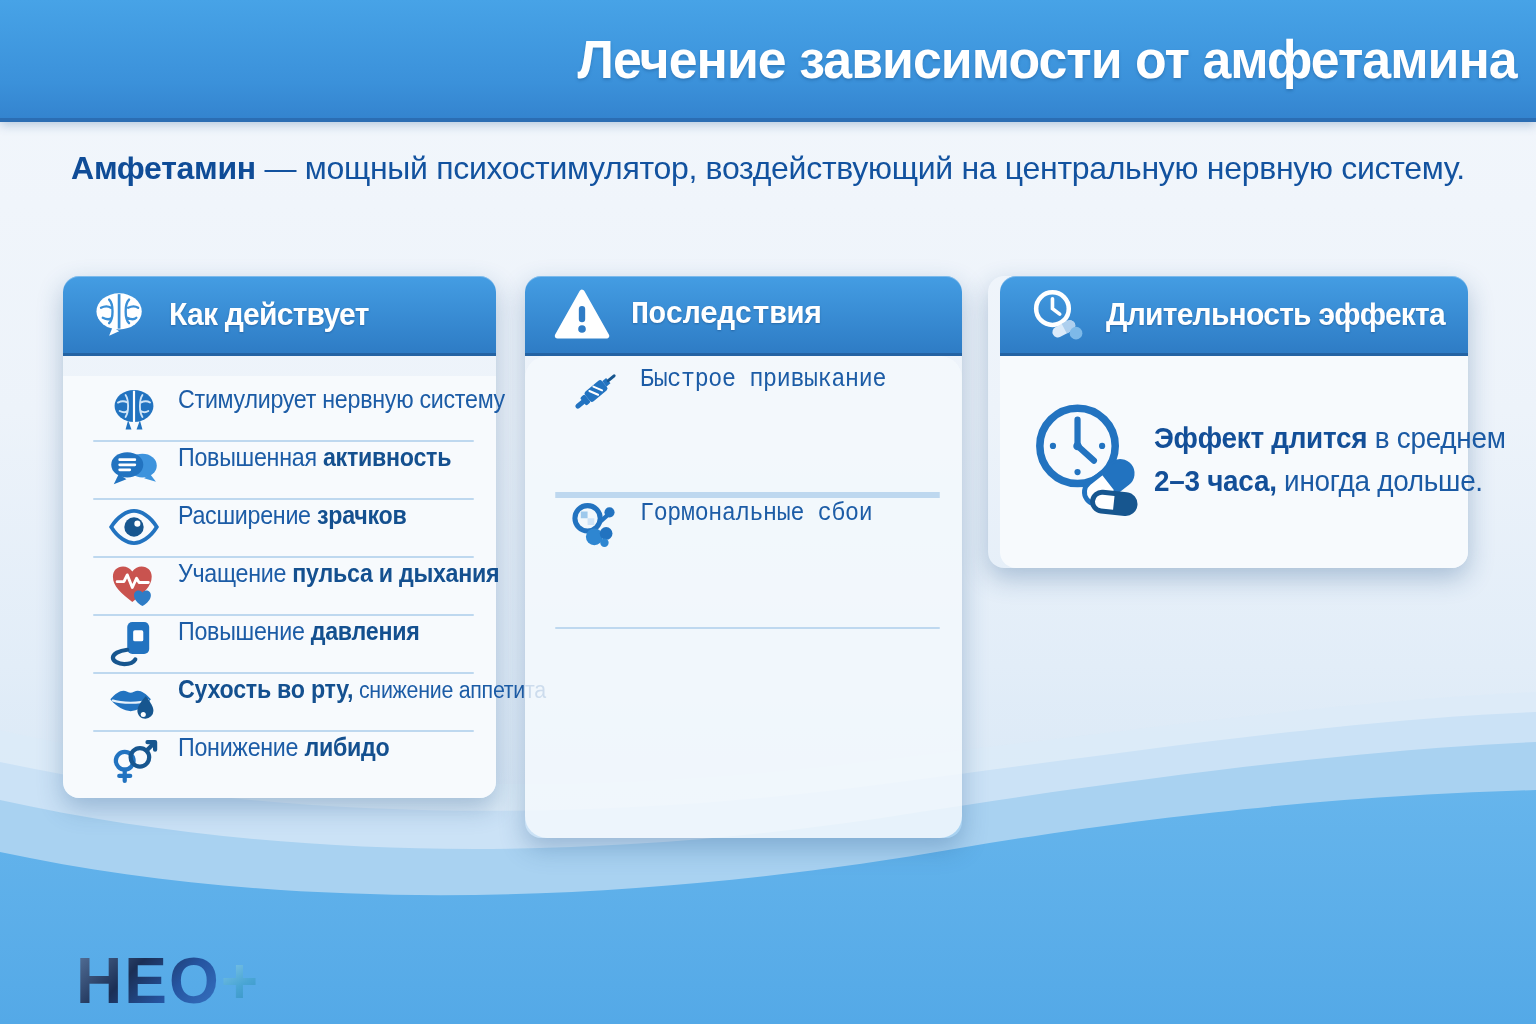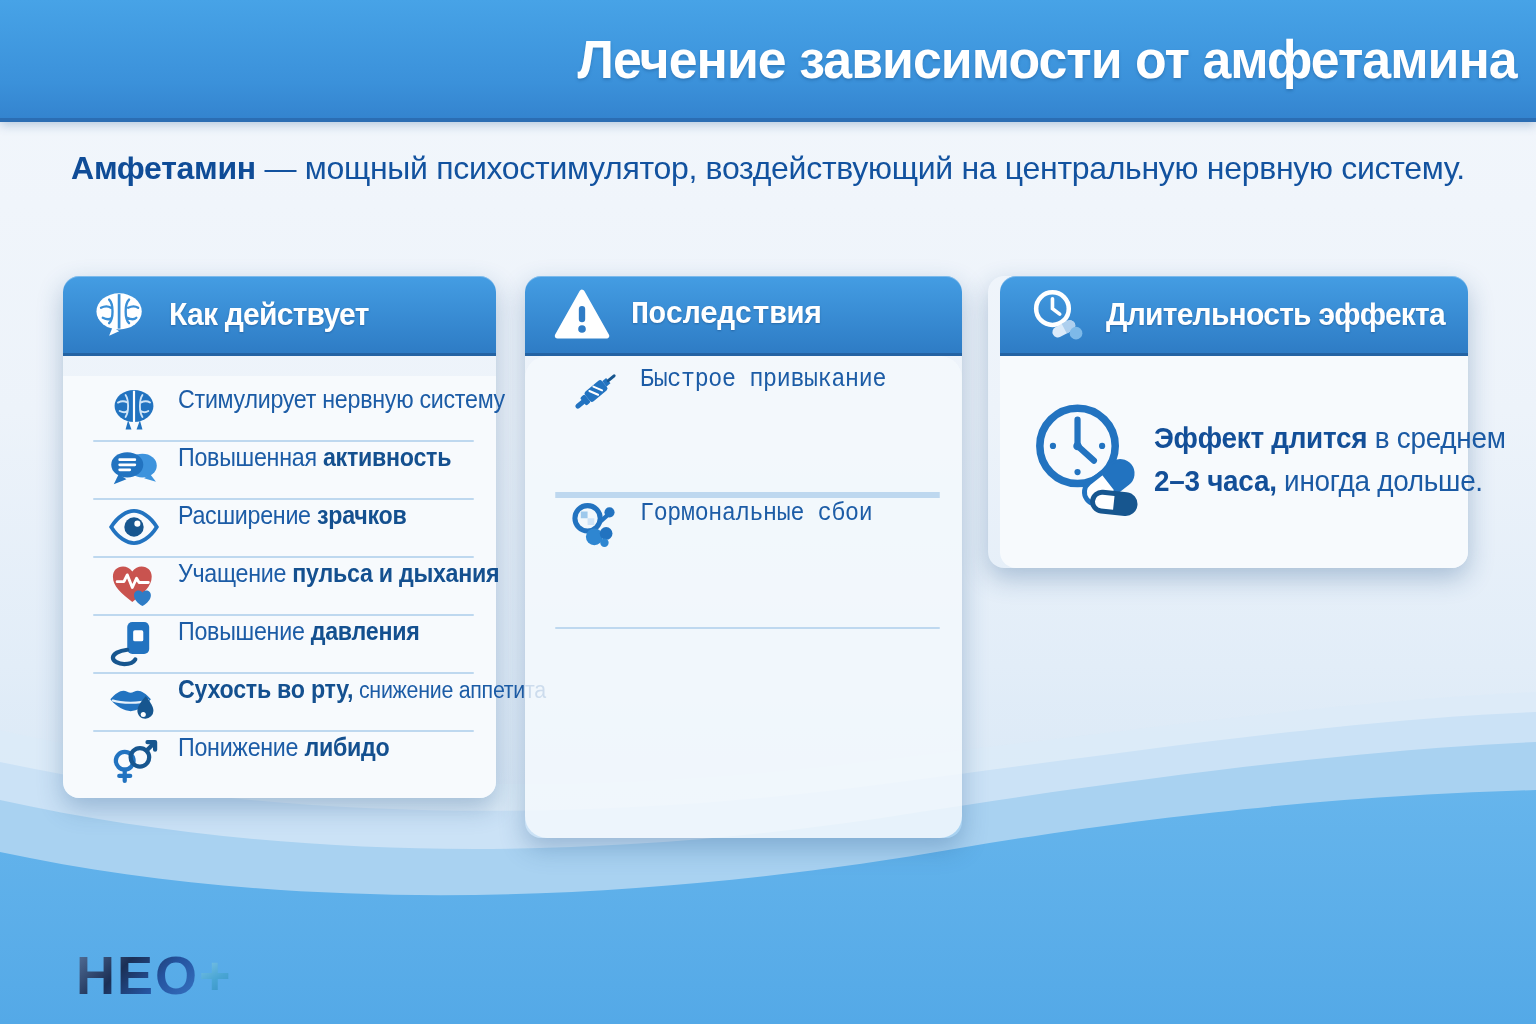--- a/index.html
+++ b/index.html
@@ -63,21 +63,21 @@
   .divider{flex:0 0 2px;height:2px;background:#bed8ef;margin:0 22px 0 30px;border-radius:1px;}
   .spacer{flex:1.55 1 0;}
   
   .duration-body{flex:1;display:flex;align-items:center;gap:6px;padding:10px 20px 14px 30px;}
   .icon-box-lg{flex:0 0 118px;width:118px;height:118px;}
   .icon-box-lg svg{width:100%;height:100%;display:block;}
   .duration-text{font-size:30px;line-height:43px;color:#1b5aa4;white-space:nowrap;letter-spacing:-.3px;
     transform:scaleX(.93);transform-origin:left center;}
   .duration-text .b{font-weight:700;color:#134f98;}
   
-  .logo{position:absolute;left:76px;top:944px;z-index:3;font-size:54px;font-weight:800;letter-spacing:2px;}
+  .logo{position:absolute;left:76px;top:944px;z-index:3;font-size:64px;font-weight:800;letter-spacing:2px;}
   .logo-neo{color:#1d3a66;}
   .logo-plus{color:#2f8fc4;}
   @supports ((-webkit-background-clip:text) or (background-clip:text)){
     .logo-neo{
       background:linear-gradient(135deg,#5d7ba3 0%,#1b2f55 38%,#2554a0 65%,#3a78c8 100%);
       -webkit-background-clip:text;background-clip:text;color:transparent;-webkit-text-fill-color:transparent;
     }
     .logo-plus{
       background:linear-gradient(150deg,#9fd8f2 0%,#49a5d4 55%,#2b84ba 100%);
       -webkit-background-clip:text;background-clip:text;color:transparent;-webkit-text-fill-color:transparent;

